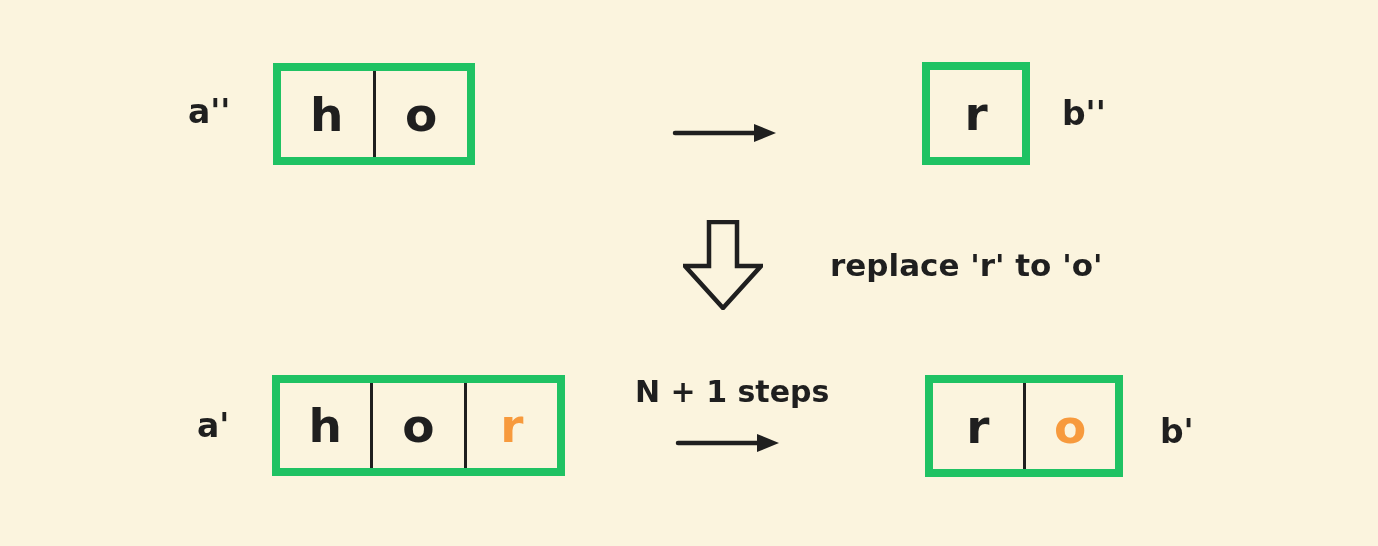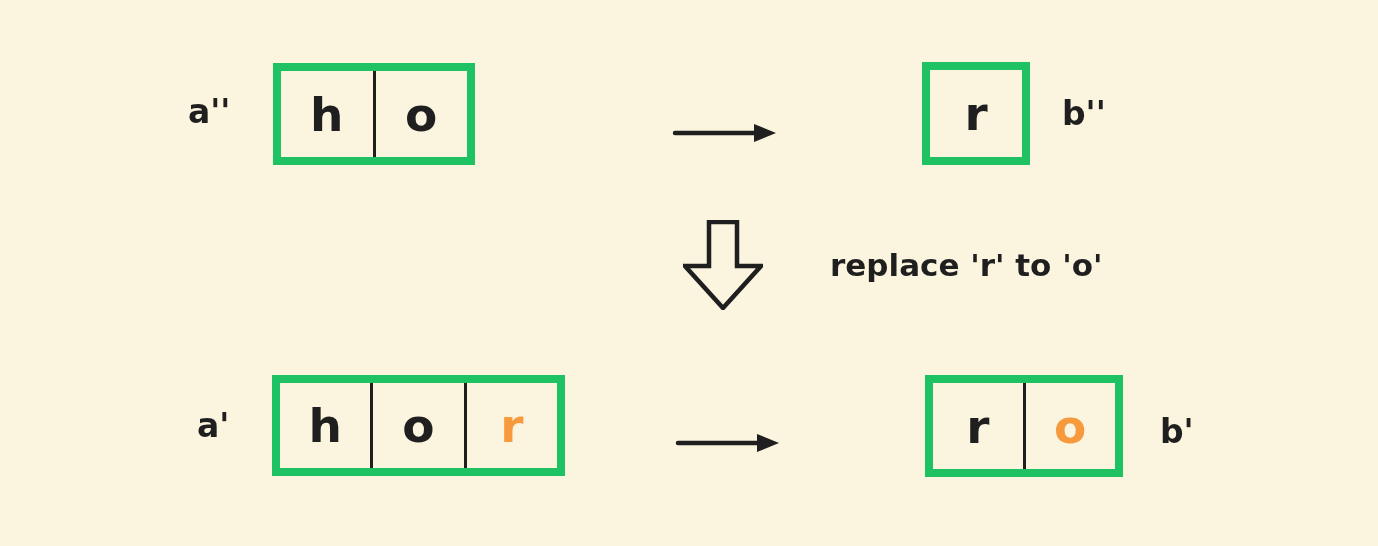--- a/index.html
+++ b/index.html
@@ -81,20 +81,21 @@
   <div class="note-label" style="left:830px; top:247px;">replace 'r' to 'o'</div>
 
   <div class="var-label" style="left:197px; top:406px;">a'</div>
 
   <div class="cellbox" style="left:272px; top:375px; width:293px; height:101px;">
     <div class="cell" style="color: rgb(31, 31, 31);">h</div>
     <div class="cell" style="color: rgb(31, 31, 31);">o</div>
     <div class="cell" style="color: rgb(247, 154, 61);">r</div>
   </div>
 
+  <div class="steps-label" style="left:635px; top:374px; width:172px;">N + 1 steps</div>
 
   <svg class="arrow-svg" style="left:675px; top:430px;" width="105" height="26" viewBox="0 0 105 26">
     <line x1="3" y1="13" x2="84" y2="13" stroke="#1F1F1F" stroke-width="4.5" stroke-linecap="round"></line>
     <polygon points="82,4 104,13 82,22" fill="#1F1F1F"></polygon>
   </svg>
 
   <div class="cellbox" style="left:925px; top:375px; width:198px; height:102px;">
     <div class="cell" style="color: rgb(31, 31, 31);">r</div>
     <div class="cell" style="color: rgb(247, 154, 61);">o</div>
   </div>

